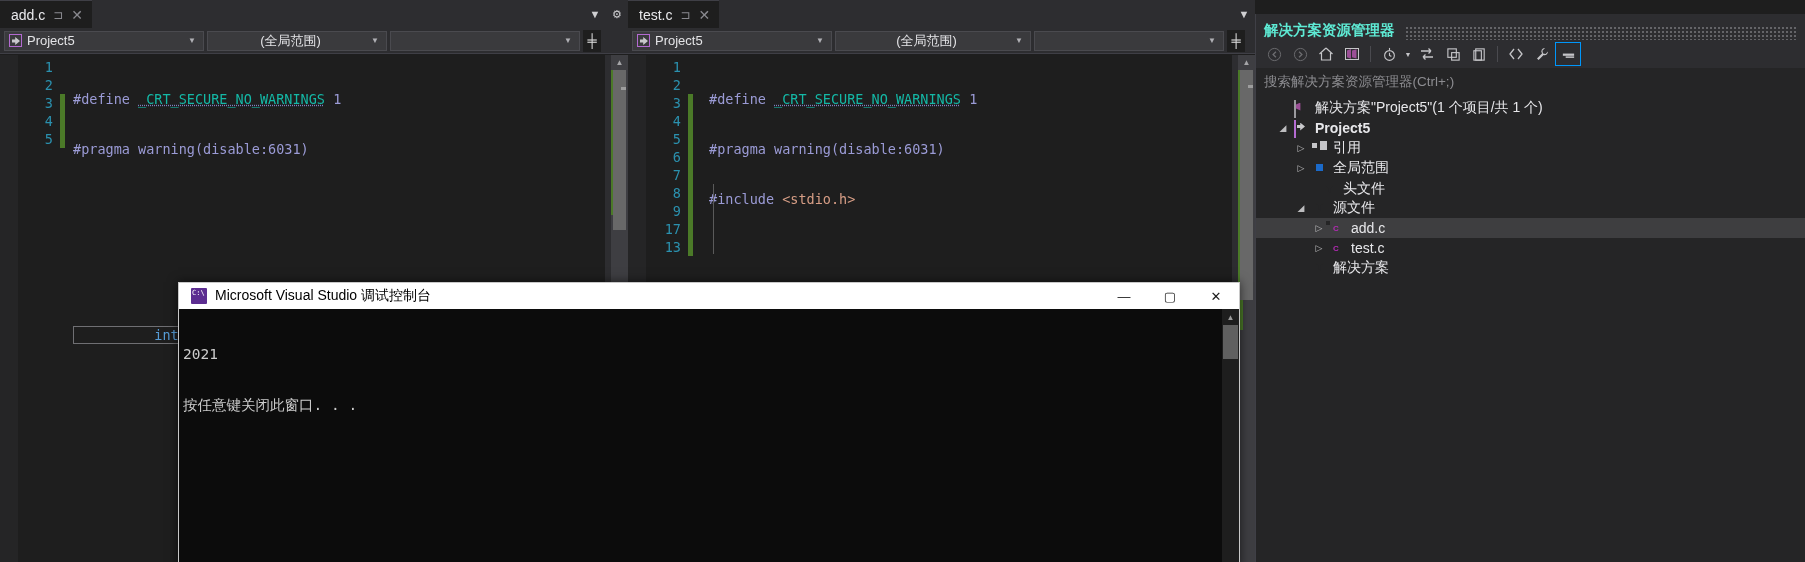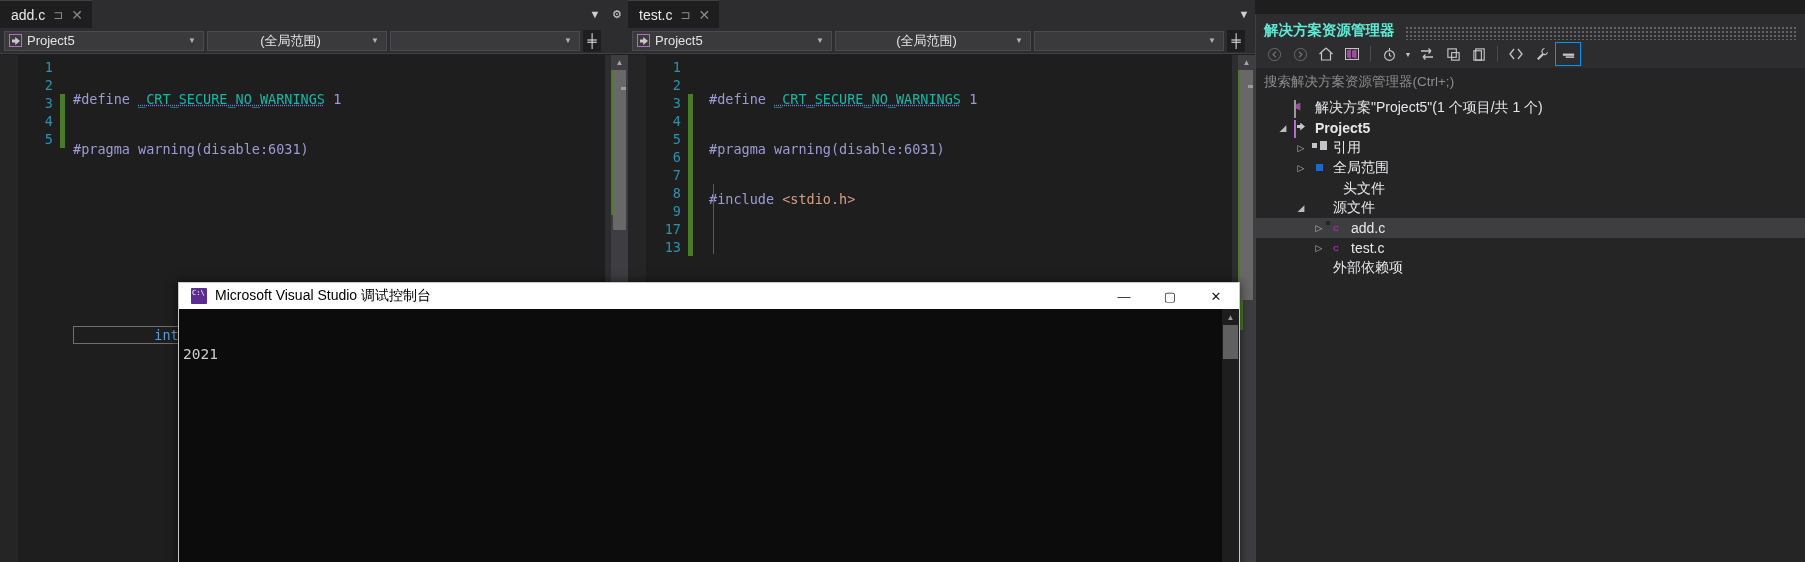--- a/index.html
+++ b/index.html
@@ -507,39 +507,40 @@
 
       <div class="tnode" style="padding-left:56px;">
         <span class="twist">▷</span>
         <span class="ticon"><span class="ic-cfile"></span></span>
         <span class="tlabel">test.c</span>
       </div>
 
       <div class="tnode" style="padding-left:38px;">
         <span class="twist empty">▷</span>
         <span class="ticon"><span class="ic-filter"></span></span>
-        <span class="tlabel">外部依赖项</span>
+        <span class="tlabel">解决方案</span>
       </div>
 
     </div>
   </div>
 
   <div id="console-window">
     <div class="cw-title">
       <span class="cw-icon"></span>
       <span class="cw-title-text">Microsoft Visual Studio 调试控制台</span>
       <span class="cw-btns">
         <span class="cw-btn">—</span>
         <span class="cw-btn">▢</span>
         <span class="cw-btn">✕</span>
       </span>
     </div>
 
     <div class="cw-body">
       <div class="cline">2021</div>
+      <div class="cline">按任意键关闭此窗口. . .</div>
     </div>
 
     <div class="cw-scroll">
       <div class="sbtn">▲</div>
       <div class="sthumb"></div>
     </div>
   </div>
 
 </div>
 

